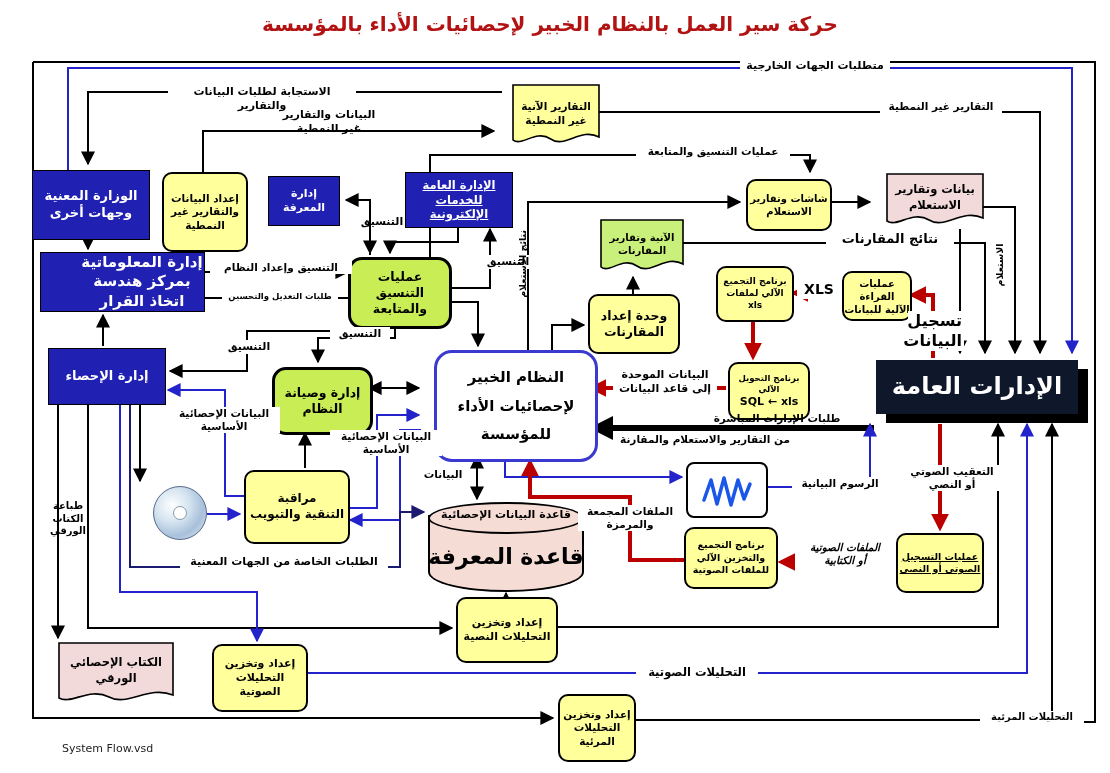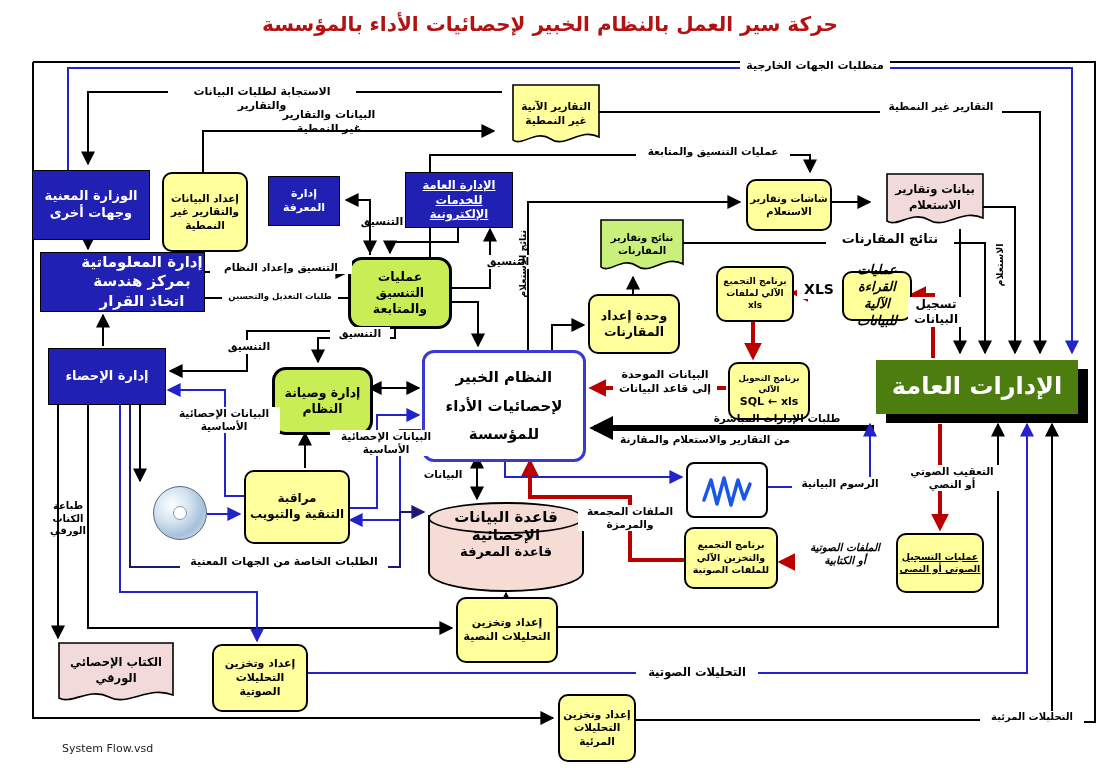--- a/index.html
+++ b/index.html
@@ -6,41 +6,41 @@
   #canvas{position:relative;width:1110px;height:773px;background:#fff;overflow:hidden;
           font-family:"DejaVu Sans",sans-serif;}
   #title{position:absolute;left:150px;top:12px;width:800px;text-align:center;
          font-size:20px;font-weight:bold;color:#b31212;direction:rtl;}
   #connectors{position:absolute;left:0;top:0;z-index:1;}
   .node{position:absolute;z-index:2;display:flex;align-items:center;justify-content:center;
         text-align:center;direction:rtl;white-space:pre-line;font-weight:bold;line-height:1.3;color:#000;}
   .blue{background:#2020b2;color:#fff;border:1px solid #000;}
   .ry{background:#ffff9c;border:2px solid #000;border-radius:10px;}
   .rg{background:#c9ee55;border:3px solid #000;border-radius:14px;}
-  .expert{background:#fff;border:3px solid #3a3ad0;border-radius:12px;line-height:1.9;}
-  .blackbox{background:#4d7c0f;color:#fff;box-shadow:10px 9px 0 #000;}
+  .expert{background:#fff;border:3px solid #3a3ad0;border-radius:18px;line-height:1.9;margin-left:12px;}
+  .blackbox{background:#0f172a;color:#fff;box-shadow:10px 9px 0 #000;}
   .underline{text-decoration:underline;}
   .doc{position:absolute;z-index:2;padding-left:20px;}
   .doc svg{position:absolute;left:0;top:0;width:100%;height:100%;}
   .doctext{position:absolute;left:0;right:0;top:4px;bottom:10px;display:flex;align-items:center;
            justify-content:center;text-align:center;direction:rtl;white-space:pre-line;
            font-weight:bold;line-height:1.35;}
   .lbl{position:absolute;z-index:3;font-weight:bold;color:#000;text-align:center;direction:rtl;
        white-space:pre-line;line-height:1.25;background:#fff;padding:0 2px;}
   .nobg{background:transparent;}
   .vlbl{transform:rotate(-90deg);transform-origin:center center;}
   .cyl{position:absolute;z-index:2;}
   .cyl .cbody{position:absolute;left:0;right:0;top:13px;bottom:0;background:#f5dcd4;
               border:2px solid #000;border-top:none;border-radius:0 0 50% 50%/0 0 20px 20px;}
   .cyl .ctop{position:absolute;left:0;right:0;top:0;height:28px;background:#f5dcd4;
              border:2px solid #000;border-radius:50%;}
   .cyl .ctoplbl{position:absolute;left:0;right:0;top:6px;text-align:center;font-weight:bold;
-                font-size:15px;direction:rtl;z-index:3;}
+                font-size:11px;direction:rtl;z-index:3;}
   .cyl .cmainlbl{position:absolute;left:0;right:0;top:42px;text-align:center;font-weight:bold;
-                 font-size:13px;direction:rtl;z-index:3;}
+                 font-size:22px;direction:rtl;z-index:3;}
   #cd{position:absolute;left:153px;top:486px;width:52px;height:52px;border-radius:50%;z-index:2;
       background:radial-gradient(circle at 35% 35%, #ffffff 0%, #d5e4f0 35%, #a8c0da 65%, #e8eef8 100%);
       border:1px solid #55688a;}
   #cd:after{content:"";position:absolute;left:19px;top:19px;width:12px;height:12px;border-radius:50%;
             background:#fff;border:1px solid #8899aa;}
   #footer{position:absolute;left:62px;top:742px;font-size:11px;color:#222;z-index:3;
           direction:ltr;font-family:"DejaVu Sans",sans-serif;}
 </style>
 </head>
 <body>
@@ -141,21 +141,21 @@
 للخدمات الإلكترونية</div>
 
   <div class="node ry" style="left:162px;top:172px;width:82px;height:76px;font-size:10.5px;">إعداد البيانات
 والتقارير غير
 النمطية</div>
   <div class="node ry" style="left:746px;top:179px;width:82px;height:48px;font-size:10px;">شاشات وتقارير
 الاستعلام</div>
   <div class="node ry" style="left:716px;top:266px;width:74px;height:52px;font-size:9px;">برنامج التجميع
 الآلي لملفات
 xls</div>
-  <div class="node ry" style="left:842px;top:271px;width:66px;height:46px;font-size:13px;font-style:italic;">عمليات القراءة
+  <div class="node ry" style="left:842px;top:271px;width:66px;height:46px;font-size:10px;">عمليات القراءة
 الآلية للبيانات</div>
   <div class="node ry" style="left:588px;top:294px;width:88px;height:56px;font-size:12.5px;">وحدة إعداد
 المقارنات</div>
   <div class="node ry" style="left:244px;top:470px;width:102px;height:70px;font-size:12px;">مراقبة
 التنقية والتبويب</div>
   <div class="node ry" style="left:728px;top:362px;width:78px;height:54px;font-size:8.5px;flex-direction:column;">
     <div>برنامج التحويل الآلي</div>
     <div style="direction:ltr;font-size:11px;">SQL ← xls</div>
   </div>
   <div class="node ry" style="left:684px;top:527px;width:90px;height:58px;font-size:9.5px;">برنامج التجميع
@@ -191,21 +191,21 @@
     <svg class="docshape" viewBox="0 0 98 56">
         <path fill="#f2dada" stroke="#000" stroke-width="1.6" d="M1,1 L97,1 L97,45 C76.44,35 58.8,57 43.12,47 C26.46,37 10.78,55 1,48 Z"></path>
       </svg>
     <div class="doctext" style="font-size:11.5px;">بيانات وتقارير
 الاستعلام</div>
   </div>
   <div class="doc" style="left:590px;top:219px;width:84px;height:56px;">
     <svg class="docshape" viewBox="0 0 84 56">
         <path fill="#c9f07a" stroke="#000" stroke-width="1.6" d="M1,1 L83,1 L83,45 C65.52,35 50.4,57 36.96,47 C22.68,37 9.24,55 1,48 Z"></path>
       </svg>
-    <div class="doctext" style="font-size:10px;">نتائج وتقارير
+    <div class="doctext" style="font-size:10px;">الآنية وتقارير
 المقارنات</div>
   </div>
   <div class="doc" style="left:48px;top:642px;width:116px;height:64px;">
     <svg class="docshape" viewBox="0 0 116 64">
         <path fill="#f2dada" stroke="#000" stroke-width="1.6" d="M1,1 L115,1 L115,53 C90.48,43 69.6,65 51.04,55 C31.32,45 12.76,63 1,56 Z"></path>
       </svg>
     <div class="doctext" style="font-size:11.5px;">الكتاب الإحصائي
 الورقي</div>
   </div>
 
@@ -235,21 +235,21 @@
   <div class="lbl nobg" style="left:352px;top:215px;width:56px;font-size:11px;">التنسيق</div>
   <div class="lbl" style="left:478px;top:255px;width:56px;font-size:11px;">التنسيق</div>
   <div class="lbl" style="left:210px;top:261px;width:138px;font-size:10.5px;">التنسيق وإعداد النظام</div>
   <div class="lbl" style="left:222px;top:291px;width:112px;font-size:8.5px;">طلبات التعديل والتحسين</div>
   <div class="lbl" style="left:219px;top:340px;width:56px;font-size:11px;">التنسيق</div>
   <div class="lbl" style="left:330px;top:327px;width:56px;font-size:11px;">التنسيق</div>
   <div class="lbl vlbl nobg" style="left:466px;top:258px;width:110px;font-size:9.5px;">نتائج الاستعلام</div>
   <div class="lbl" style="left:826px;top:231px;width:124px;font-size:13px;">نتائج المقارنات</div>
   <div class="lbl" style="left:797px;top:281px;width:40px;font-size:14px;direction:ltr;">XLS</div>
   <div class="lbl vlbl" style="left:962px;top:259px;width:72px;font-size:9.5px;">الاستعلام</div>
-  <div class="lbl" style="left:908px;top:297px;width:52px;font-size:12px;">تسجيل
+  <div class="lbl" style="left:908px;top:311px;width:52px;font-size:16px;">تسجيل
 البيانات</div>
   <div class="lbl" style="left:613px;top:368px;width:100px;font-size:11px;">البيانات الموحدة
 إلى قاعد البيانات</div>
   <div class="lbl nobg" style="left:700px;top:412px;width:150px;font-size:10.5px;">طلبات الإدارات المباشرة</div>
   <div class="lbl nobg" style="left:618px;top:433px;width:170px;font-size:10.5px;">من التقارير والاستعلام والمقارنة</div>
   <div class="lbl" style="left:168px;top:407px;width:108px;font-size:10.5px;">البيانات الإحصائية
 الأساسية</div>
   <div class="lbl" style="left:330px;top:430px;width:108px;font-size:10.5px;">البيانات الإحصائية
 الأساسية</div>
   <div class="lbl nobg" style="left:410px;top:468px;width:62px;font-size:10.5px;">البيانات</div>

